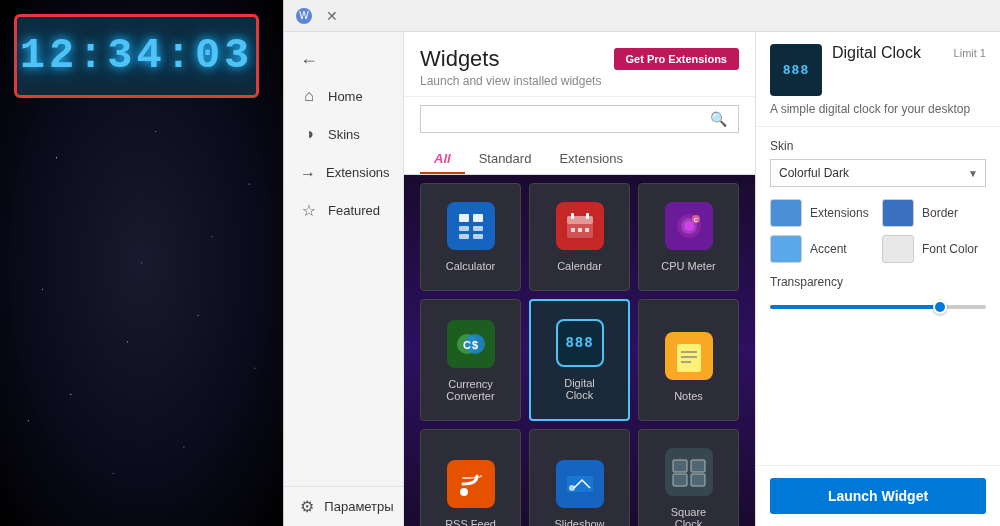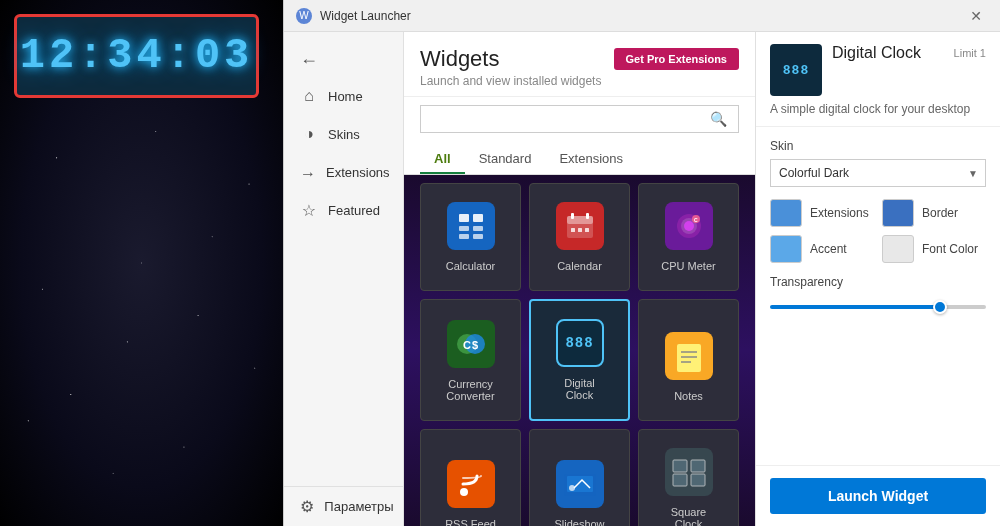--- a/index.html
+++ b/index.html
@@ -208,23 +208,24 @@
       flex-shrink: 0;
     }
     .tab {
       padding: 6px 14px;
       font-size: 13px;
       cursor: pointer;
       color: #555;
       border-bottom: 2px solid transparent;
     }
     .tab.active {
-      color: #4d7c0f;
-      border-bottom: 2px solid #15803d;
+      color: #ec4899;
+      border-bottom: 2px solid #c2410c;
       font-weight: 600;
+      font-style: italic;
     }
 
     
     .widget-grid-container {
       flex: 1;
       overflow-y: auto;
       padding: 8px 16px;
       background: linear-gradient(180deg, #1a0a2e 0%, #2d1060 50%, #1a0a2e 100%);
     }
     .widget-grid {
@@ -430,21 +431,20 @@
 <div class="desktop">
   <div class="clock-widget">
     <span>12:34:03</span>
   </div>
 </div>
 
 <div class="launcher-window">
 
   <div class="titlebar">
     <div class="titlebar-icon">W</div>
-    <span class="titlebar-title">Widget Launcher</span>
     <span class="titlebar-close">✕</span>
   </div>
 
   <div class="window-content">
 
     <div class="sidebar">
       <div class="sidebar-back">←</div>
       <div class="sidebar-item">
         <span class="sidebar-item-icon">⌂</span>
         <span>Home</span>

